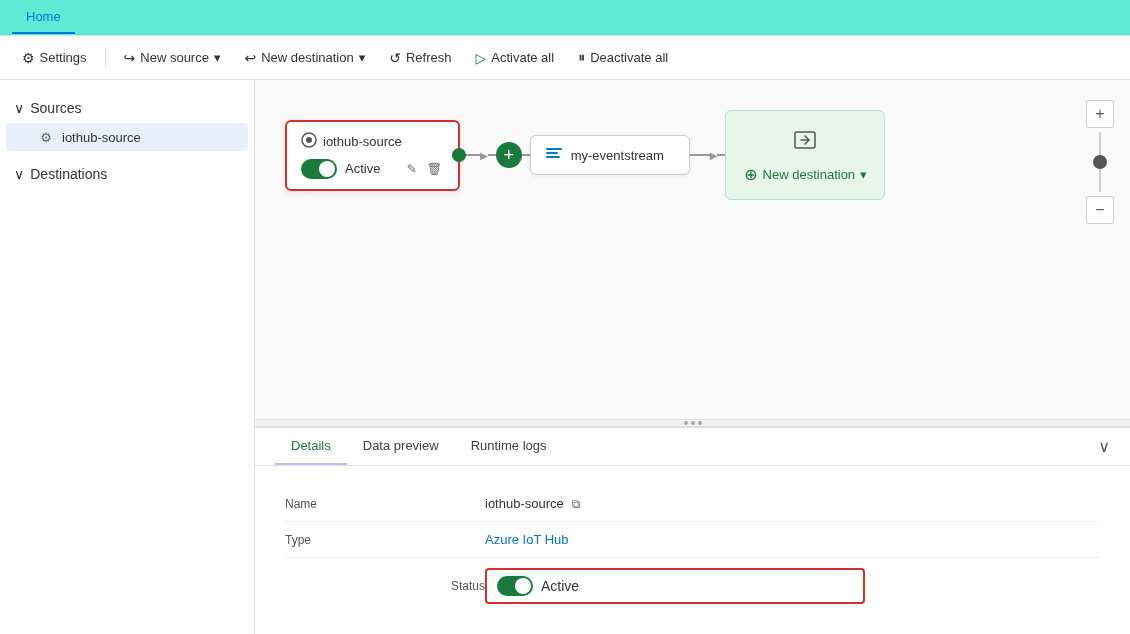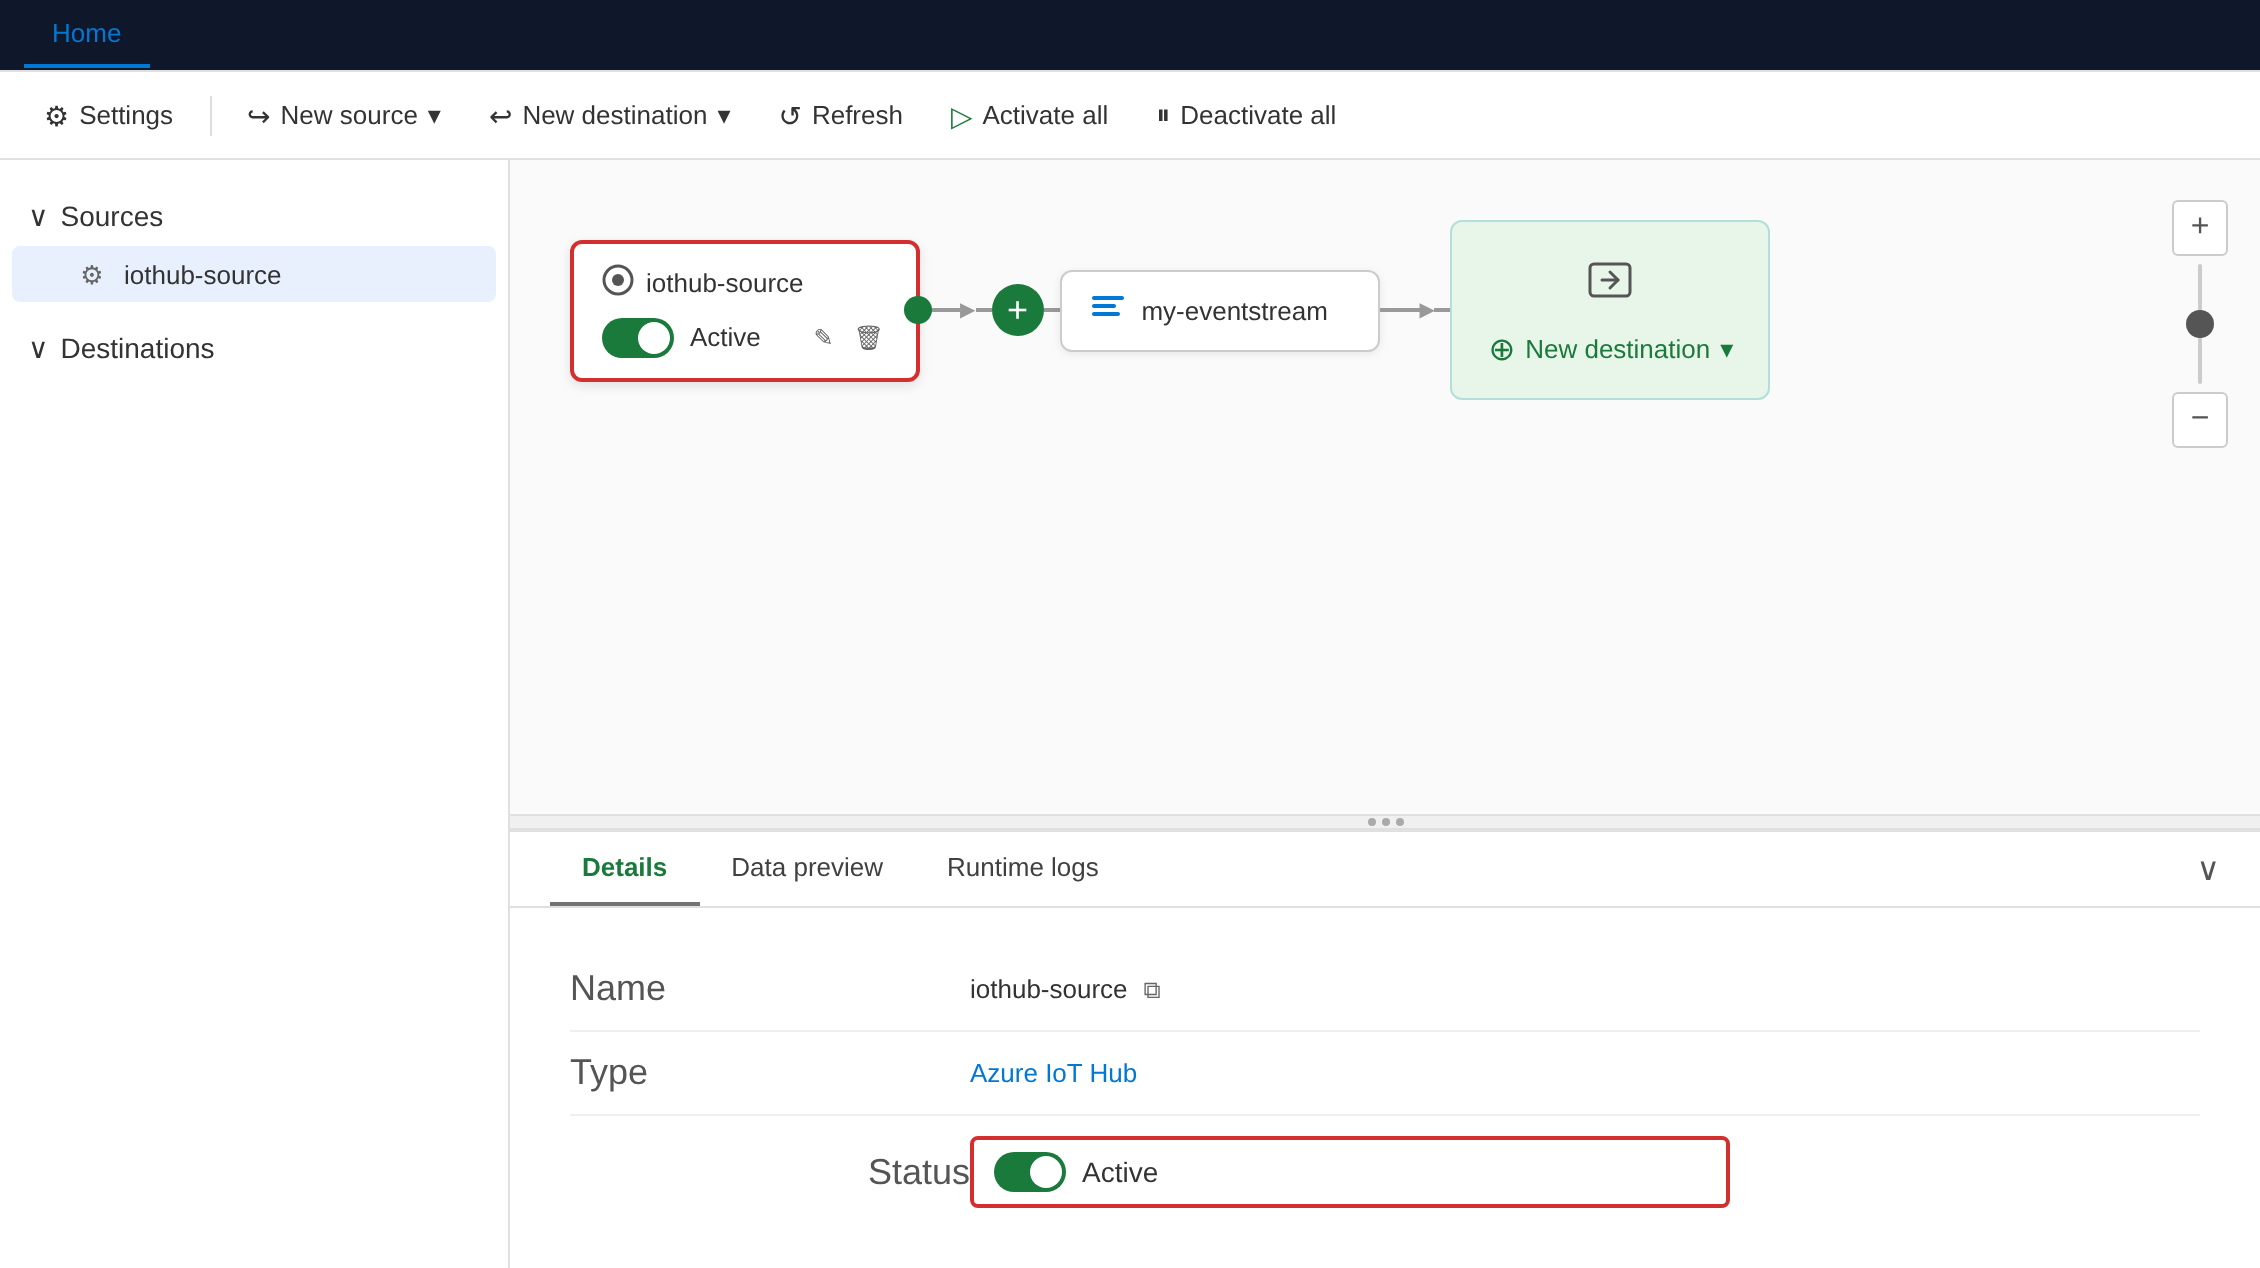--- a/index.html
+++ b/index.html
@@ -2,21 +2,21 @@
 <html><head>
   <meta charset="utf-8">
   <style>
     * { box-sizing: border-box; margin: 0; padding: 0; }
     body { font-family: 'Segoe UI', Arial, sans-serif; font-size: 14px; background: #f5f5f5; color: #333; height: 634px; width: 1130px; overflow: hidden; }
 
     
     .top-tab {
       display: flex;
       align-items: center;
-      background: #0f172a;
+      background: #5eead4;
       border-bottom: 1px solid #e0e0e0;
       padding: 0 12px;
       height: 36px;
     }
     .top-tab-item {
       padding: 8px 14px;
       font-size: 13px;
       cursor: pointer;
       border-bottom: 2px solid transparent;
       color: #333;
@@ -365,23 +365,23 @@
       padding: 0 20px;
     }
     .details-tab {
       padding: 10px 16px;
       font-size: 13px;
       cursor: pointer;
       border-bottom: 2px solid transparent;
       color: #404040;
     }
     .details-tab.active {
-      border-bottom: 2px solid #737373;
+      border-bottom: 2px solid #c4b5fd;
       color: #1a7a3c;
-      font-weight: 700;
+      font-weight: 400;
     }
     .details-collapse-btn {
       margin-left: auto;
       background: none;
       border: none;
       cursor: pointer;
       color: #555;
       font-size: 16px;
     }
 
@@ -390,21 +390,21 @@
     }
     .detail-row {
       display: flex;
       align-items: center;
       padding: 10px 0;
       border-bottom: 1px solid #f0f0f0;
     }
     .detail-row:last-child { border-bottom: none; text-align: right; }
     .detail-label {
       width: 200px;
-      font-size: 18px;
+      font-size: 12px;
       color: #555;
       font-weight: 500;
     }
     .detail-value {
       font-size: 13px;
       color: #333;
       display: flex;
       align-items: center;
       gap: 8px;
     }

